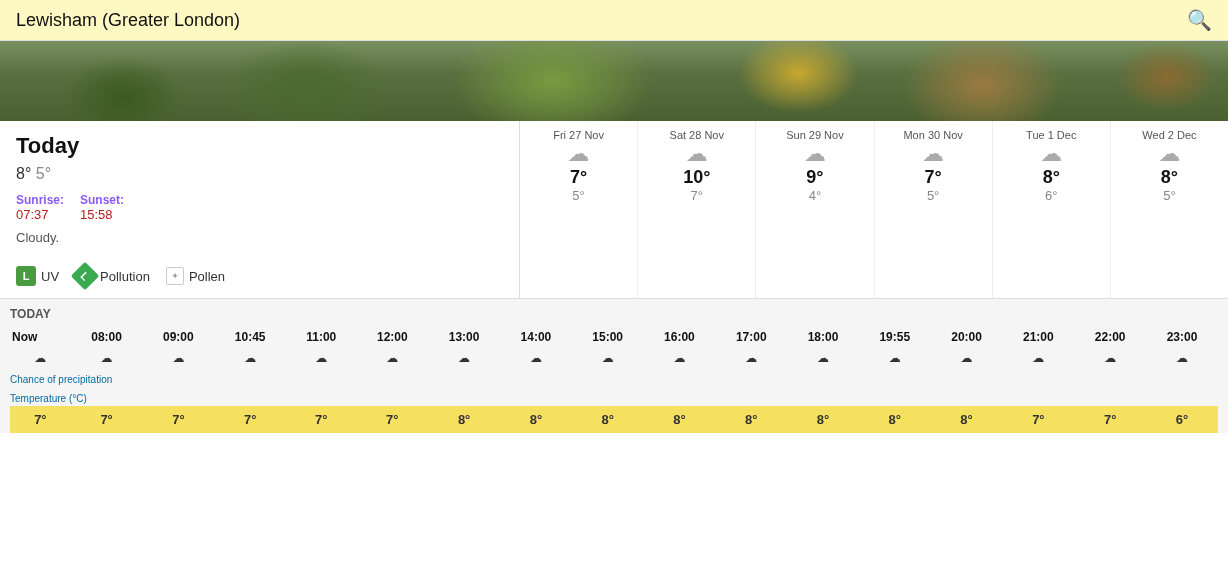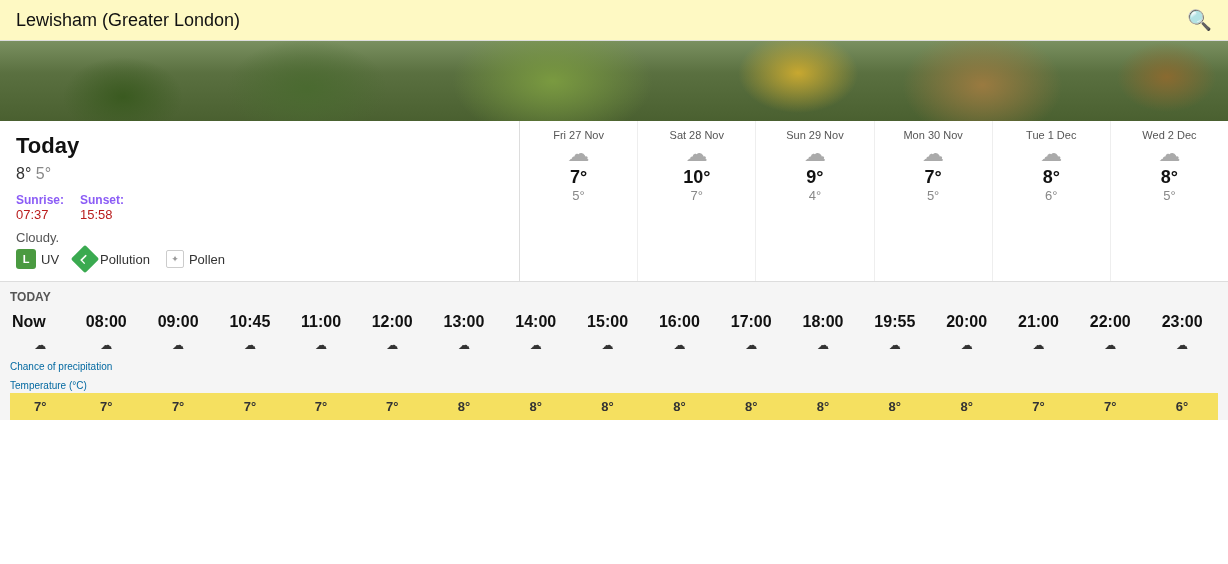--- a/index.html
+++ b/index.html
@@ -50,21 +50,21 @@
       padding: 12px 16px;
       border-right: 1px solid #ddd;
       background: #fff;
     }
     .today-label { font-size: 22px; font-weight: bold; color: #111; margin-bottom: 6px; }
     .today-temps { font-size: 16px; color: #333; margin-bottom: 10px; }
     .today-temps .temp-low { color: #888; }
     .sun-item { display: flex; flex-direction: column; }
     .sun-item .sun-label { font-size: 12px; font-weight: bold; color: #8b5cf6; }
     .sun-item .sun-time { font-size: 13px; color: #b91c1c; }
-    .today-description { color: #555; font-size: 13px; margin-bottom: 4px; }
+    .today-description { color: #555; font-size: 13px; margin-bottom: 21px; }
     .today-indicators { display: flex; align-items: center; gap: 16px; }
     .indicator { display: flex; align-items: center; gap: 5px; font-size: 13px; }
     .uv-badge {
       width: 20px; height: 20px;
       background: #4a9a40;
       color: #fff;
       font-size: 11px;
       font-weight: bold;
       display: flex; align-items: center; justify-content: center;
       border-radius: 3px;
@@ -124,21 +124,21 @@
       width: 100%;
       border-collapse: collapse;
     }
     .hourly-table th, .hourly-table td {
       text-align: center;
       padding: 3px 2px;
       font-size: 12px;
       color: #333;
       white-space: nowrap;
     }
-    .hourly-table th { font-weight: bold; color: #111; font-size: 16px; padding-bottom: 4px; }
+    .hourly-table th { font-weight: bold; color: #111; font-size: 12px; padding-bottom: 4px; }
     .hourly-table th:first-child { text-align: left; }
     .cloud-cell { font-size: 18px; color: #aaa; padding: 4px 2px; }
     .cloud-dark { color: #999; }
     .section-label-row td { text-align: left; font-size: 10px; color: #0369a1; padding-top: 6px; padding-bottom: 2px; }
     .section-label-row td:first-child { padding-left: 0; }
     .temp-row td {
       background: #f5e060;
       color: #333;
       font-weight: bold;
       font-size: 13px;

